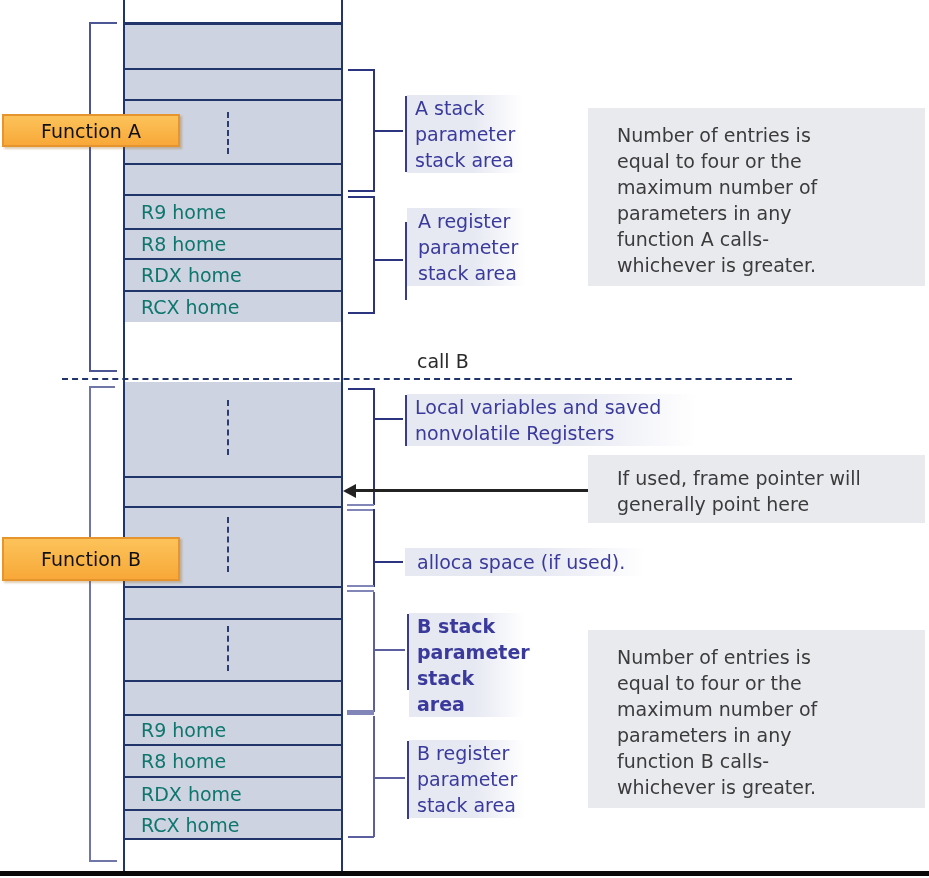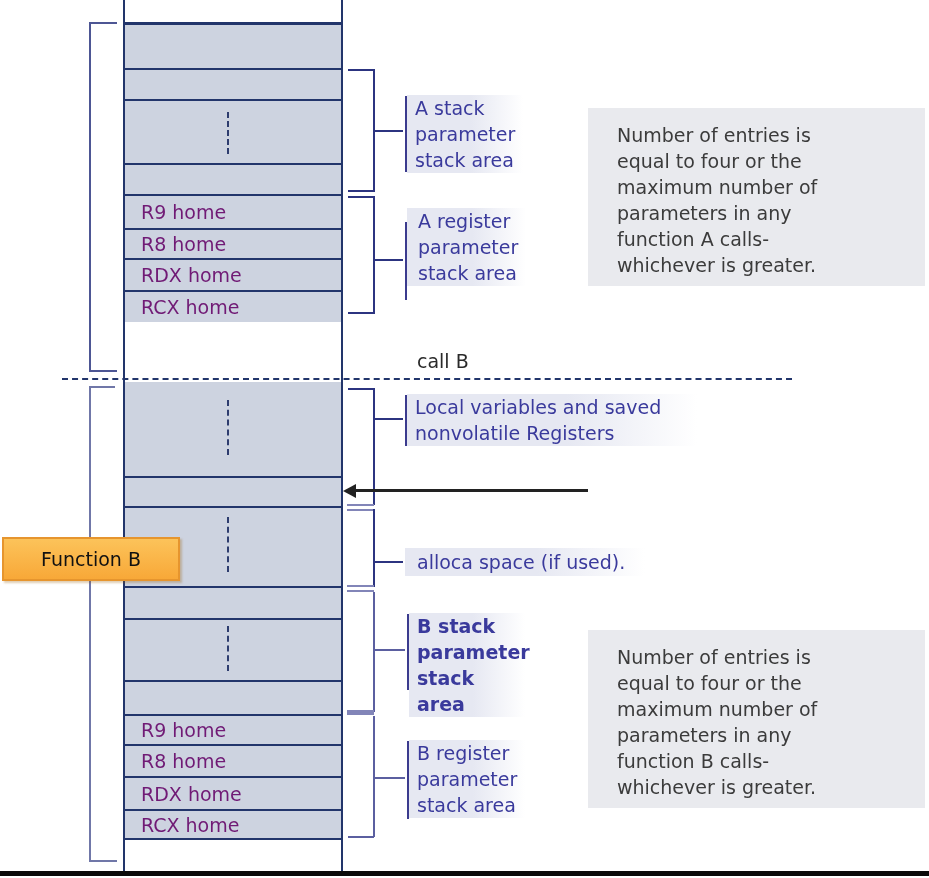--- a/index.html
+++ b/index.html
@@ -11,21 +11,21 @@
   
   .column-frame{
     position:absolute;left:123px;top:0;width:220px;height:871px;
     border-left:2px solid #22356b;border-right:2px solid #22356b;
     box-sizing:border-box;background:transparent;
   }
   
   .cell{
     position:absolute;left:125px;width:216px;box-sizing:border-box;
     background:#cdd3e0;border-top:2px solid #22356b;
-    font-size:19px;color:#701a75;
+    font-size:19px;color:#0f766e;
   }
   .cell.noline{border-top:none;}
   .cell.flexc{display:flex;align-items:center;padding-left:16px;}
   .cell.twolines{line-height:26px;padding:3px 0 0 16px;white-space:pre-line;}
   
   .ellipsis{
     position:absolute;left:227px;width:0;border-left:2px dashed #2d3c6e;
   }
   
   .bk{position:absolute;background:#2c3480;}
@@ -101,20 +101,21 @@
   <div class="ellipsis" style="top:626px;height:45px;"></div>
 
   <div class="bk bk-a-left" style="left:89px;top:22px;width:2px;height:350px;"></div>
   <div class="bk bk-a-left" style="left:89px;top:22px;width:28px;height:2px;"></div>
   <div class="bk bk-a-left" style="left:89px;top:370px;width:28px;height:2px;"></div>
 
   <div class="bk bk-b-left" style="left:89px;top:386px;width:2px;height:476px;"></div>
   <div class="bk bk-b-left" style="left:89px;top:386px;width:26px;height:2px;"></div>
   <div class="bk bk-b-left" style="left:89px;top:860px;width:28px;height:2px;"></div>
 
+  <div class="fn-box" style="top:114px;">Function A</div>
   <div class="fn-box" style="top:537px;height:44px;">Function B</div>
 
   <div class="bk" style="left:348px;top:69px;width:26px;height:2px;"></div>
   <div class="bk" style="left:373px;top:69px;width:2px;height:123px;"></div>
   <div class="bk" style="left:348px;top:190px;width:26px;height:2px;"></div>
   <div class="bk" style="left:375px;top:130px;width:28px;height:2px;"></div>
 
   <div class="bk" style="left:348px;top:196px;width:26px;height:2px;"></div>
   <div class="bk" style="left:373px;top:196px;width:2px;height:118px;"></div>
   <div class="bk" style="left:348px;top:312px;width:26px;height:2px;"></div>
@@ -161,20 +162,22 @@
   <div class="blue-label" style="left:409px;top:740px;width:108px;">B register
 parameter
 stack area</div>
 
   <div class="note" style="top:108px;height:178px;">Number of entries is
 equal to four or the
 maximum number of
 parameters in any
 function A calls-
 whichever is greater.</div>
+  <div class="note" style="top:455px;height:68px;padding-top:10px;">If used, frame pointer will
+generally point here</div>
   <div class="note" style="top:630px;height:178px;">Number of entries is
 equal to four or the
 maximum number of
 parameters in any
 function B calls-
 whichever is greater.</div>
   <style>.note{left:588px;padding-left:29px;}</style>
 
   <div class="call-label" style="left:417px;top:350px;">call B</div>
   <div class="dash-line" style="left:62px;top:378px;width:730px;"></div>

